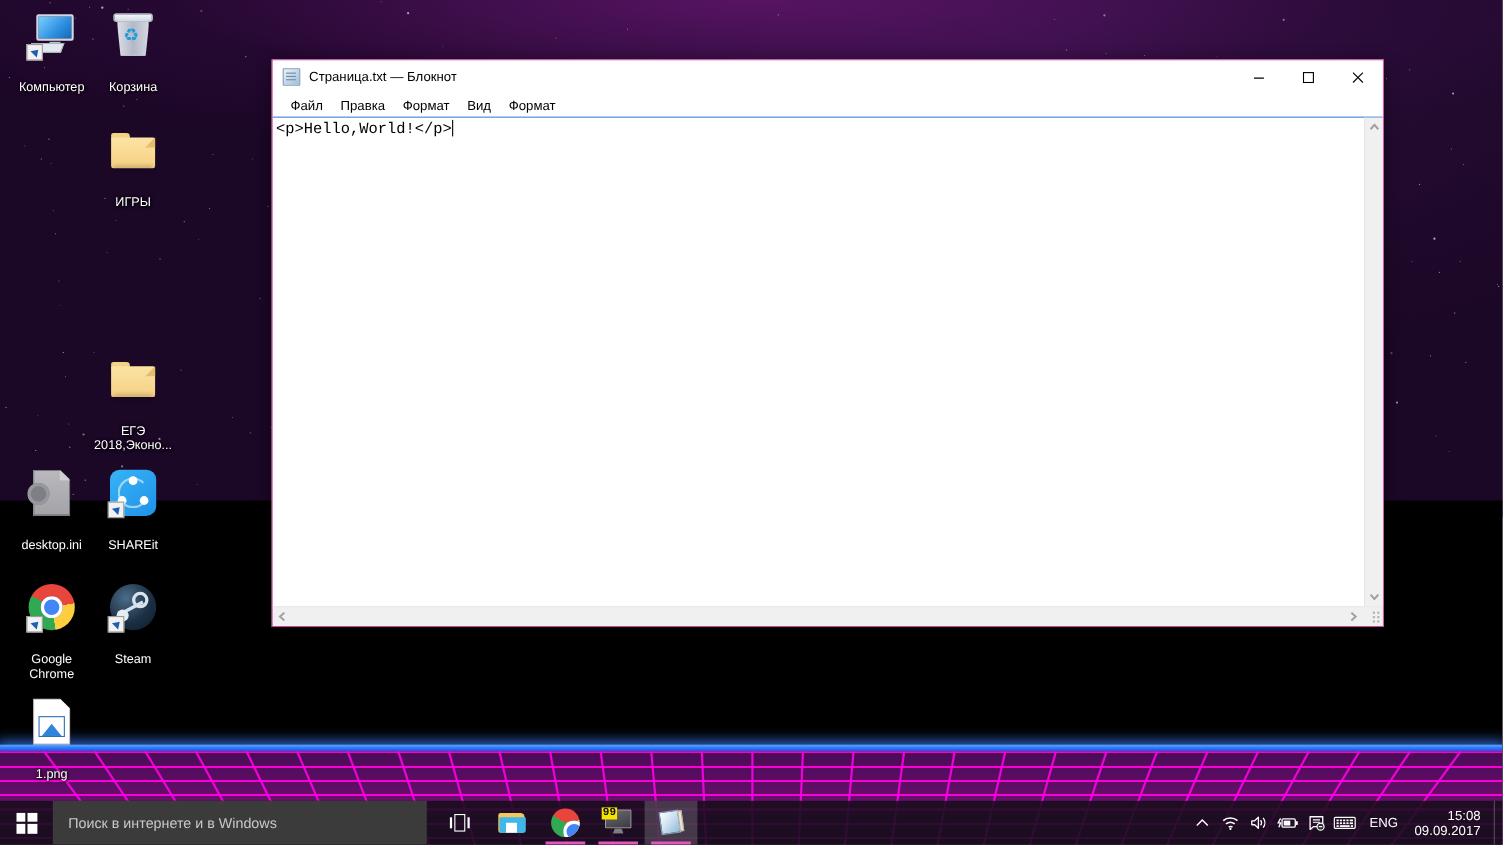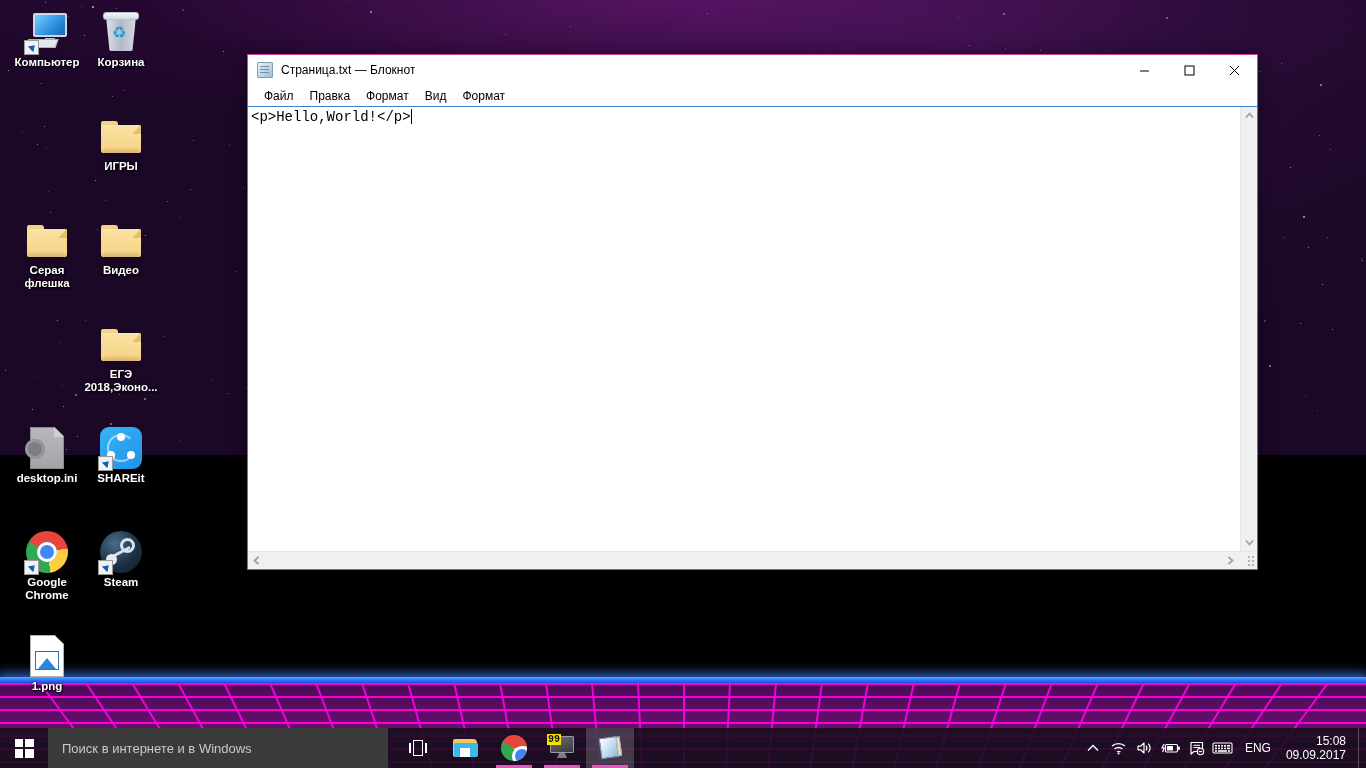--- a/index.html
+++ b/index.html
@@ -62,27 +62,26 @@
   .dicon {
     position: absolute; width: 74px;
     display: flex; flex-direction: column; align-items: center;
     cursor: default;
   }
   .dicon .glyph {
     width: 48px; height: 48px; position: relative;
     display: flex; align-items: center; justify-content: center;
   }
   .dicon .dlabel {
-    margin-top: 0;
+    margin-top: 18px;
     font-size: 11.5px; color: #ffffff; text-align: center;
     line-height: 13px;
     text-shadow: 0 0 3px rgba(0,0,0,.95), 1px 1px 2px rgba(0,0,0,.9);
     word-break: break-word;
     max-width: 74px;
-    font-weight: bold;
   }
   
   .folder { width: 40px; height: 34px; position: relative; }
   .folder .tabp {
     position: absolute; left: 0; top: 2px; width: 17px; height: 6px;
     background: #f2d386; border-radius: 2px 3px 0 0;
   }
   .folder .body {
     position: absolute; left: 0; top: 6px; width: 40px; height: 28px;
     background: linear-gradient(180deg,#fbe3a4 0%, #f6d183 100%);
@@ -788,42 +787,20 @@
         <div class="glyph">
           <div class="folder">
             <div class="tabp"></div>
             <div class="body"></div>
             <div class="fold"></div>
             <div class="shadow"></div>
           </div>
         </div>
         <div class="dlabel">ИГРЫ</div>
       </div>
-      <div class="dicon" style="left:10px;top:216px">
-        <div class="glyph">
-          <div class="folder">
-            <div class="tabp"></div>
-            <div class="body"></div>
-            <div class="fold"></div>
-            <div class="shadow"></div>
-          </div>
-        </div>
-        <div class="dlabel">Серая флешка</div>
-      </div>
-      <div class="dicon" style="left:84px;top:216px">
-        <div class="glyph">
-          <div class="folder">
-            <div class="tabp"></div>
-            <div class="body"></div>
-            <div class="fold"></div>
-            <div class="shadow"></div>
-          </div>
-        </div>
-        <div class="dlabel">Видео</div>
-      </div>
       <div class="dicon" style="left:84px;top:320px">
         <div class="glyph">
           <div class="folder">
             <div class="tabp"></div>
             <div class="body"></div>
             <div class="fold"></div>
             <div class="shadow"></div>
           </div>
         </div>
         <div class="dlabel">ЕГЭ 2018,Эконо...</div>

